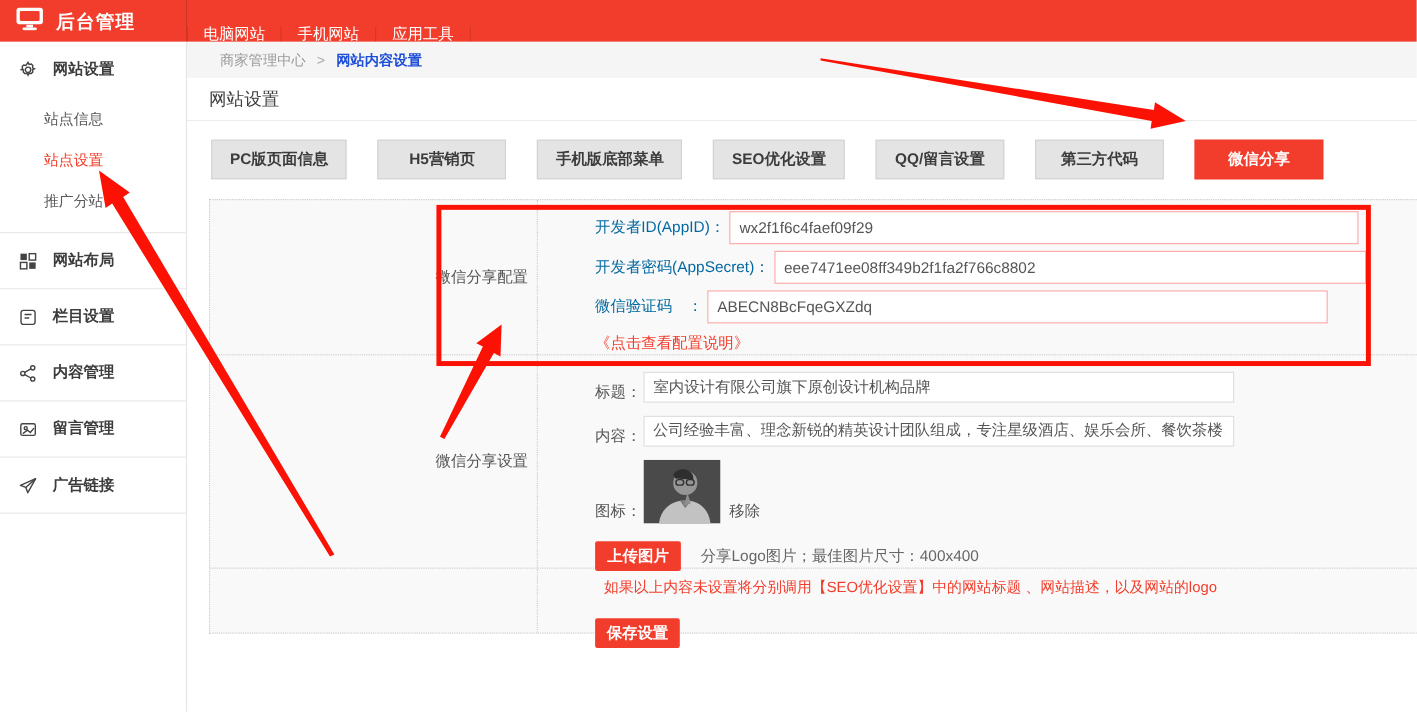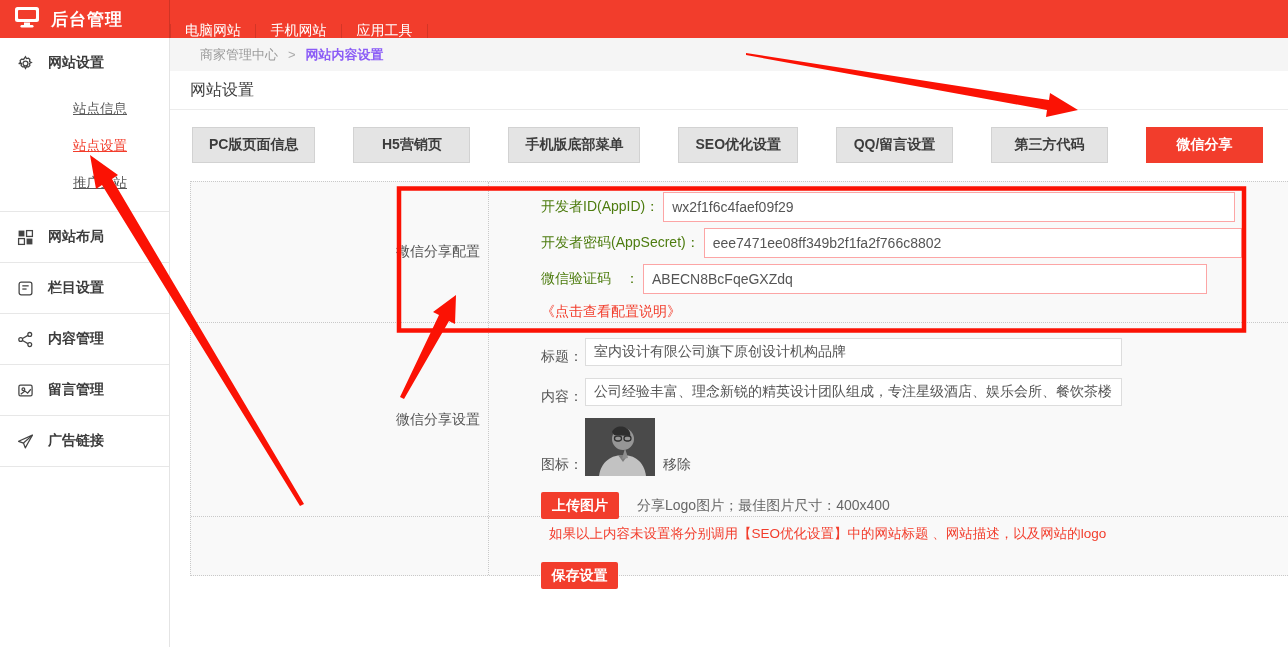--- a/index.html
+++ b/index.html
@@ -18,51 +18,51 @@
   .top-nav-item:first-child { border-left:1px solid rgba(0,0,0,.12); }
 
   
   .sidebar { position:absolute; left:0; top:38px; bottom:0; width:170px; background:#fff;
     border-right:1px solid #e4e4e4; }
   .side-group { border-bottom:1px solid #e7e7e7; }
   .side-main { height:50px; display:flex; align-items:center; padding-left:17px; cursor:pointer; }
   .side-main .icon { width:17px; height:17px; display:inline-flex; }
   .side-main .lbl { font-size:14px; color:#3c3c3c; font-weight:bold; margin-left:14px; }
   .side-sub { padding:2px 0 10px 0; }
-  .side-sub-item { height:37px; line-height:37px; padding-left:73px; font-size:13.5px; color:#595959; cursor:pointer;text-decoration:underline; }
+  .side-sub-item { height:37px; line-height:37px; padding-left:40px; font-size:13.5px; color:#595959; cursor:pointer; }
   .side-sub-item.active { color:#f23d2c; }
 
   
   .main { margin-left:170px; }
   .breadcrumb { height:33px; background:#f5f5f5; display:flex; align-items:center;
     padding-left:30px; font-size:13px; color:#9a9a9a; }
   .breadcrumb .sep { margin:0 10px; color:#aaa; }
-  .breadcrumb .cur { color:#8b5cf6; font-weight:bold; }
+  .breadcrumb .cur { color:#1d4ed8; font-weight:bold; }
   .titlebar { height:39px; display:flex; align-items:center; padding-left:20px;
     border-bottom:1px solid #ececec; background:#fff; }
   .titlebar .page-title { font-size:16px; color:#3e3e3e; }
 
-  .tabs { margin:17px 0 0 22px; display:flex; gap:38px; height:20px; }
+  .tabs { margin:17px 0 0 22px; display:flex; gap:28px; height:20px; }
   .tab { min-width:117px; padding:0 16px; height:36px; display:flex; align-items:center; justify-content:center;
     background:#e4e4e4; border:1px solid #d2d2d2; color:#3c3c3c; font-size:14px; font-weight:bold; cursor:pointer; }
   .tab.active { background:#f23d2c; border-color:#f23d2c; color:#fff; }
 
   
   .stable { margin:34px 0 0 20px; width:calc(100% - 20px); background:#f9f9f9;
     border:1px dotted #c9c9c9; border-right:none; }
   .srow { display:flex; border-bottom:1px dotted #c9c9c9; }
   .srow:last-child { border-bottom:none; }
   .srow .label-cell { width:298px; border-right:1px dotted #c9c9c9; display:flex;
     align-items:center; justify-content:flex-end; padding-right:8px; font-size:14px; color:#555; }
   .srow .content-cell { flex:1; padding-left:52px; }
 
   .row-config { height:141px; }
   .row-config .content-cell { padding-top:10px; }
   .field-line { display:flex; align-items:center; margin-bottom:6px; }
-  .field-line .flabel { font-size:14px; color:#4d7c0f; margin-right:4px; white-space:pre; }
+  .field-line .flabel { font-size:14px; color:#0369a1; margin-right:4px; white-space:pre; }
   .field-line input { height:30px; border:1px solid #fca5a5; background:#fff; padding:0 8px;
     font-size:14px; color:#555; font-family:inherit; outline:none; }
   .inp-appid { width:572px; }
   .inp-secret { width:538px; }
   .inp-code { width:564px; }
   .help-link { display:inline-block; margin-top:3px; font-size:14px; color:#f23d2c; cursor:pointer; }
 
   .row-share { height:194px; }
   .row-share .content-cell { padding-top:15px; }
   .tfield { display:flex; align-items:flex-end; margin-bottom:12px; }

